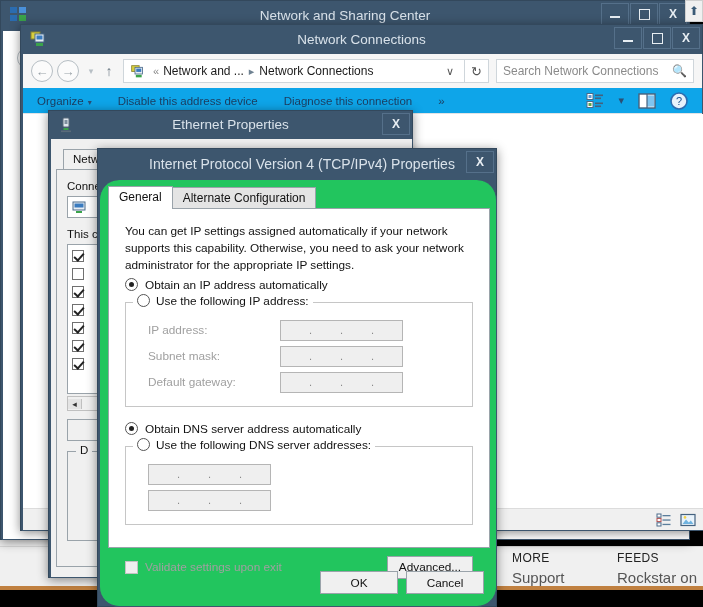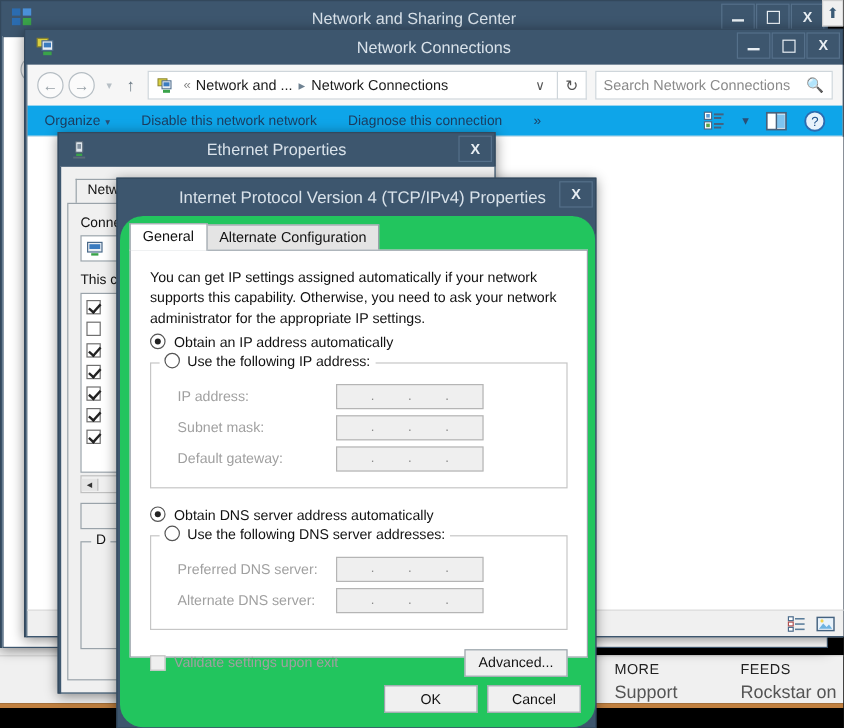--- a/index.html
+++ b/index.html
@@ -325,21 +325,21 @@
   }
   .ipbox {
     width: 123px; height: 21px; background: #efefef;
     border: 1px solid #b5b5b5;
     display: flex; align-items: center; justify-content: space-around;
     padding: 0 14px;
   }
   .ipdot { color: #8a8a8a; font-size: 11px; line-height: 1; }
   .spacer-sm { height: 12px; }
   .bottom-row {
-    display: flex; align-items: center; margin-top: 16px;
+    display: flex; align-items: center; margin-top: 31px;
   }
   .chk {
     width: 13px; height: 13px; border: 1px solid #c2c2c2; background: #efefef;
     margin-right: 7px; flex: none;
   }
   .chk-label { font-size: 11.8px; color: #a0a0a0; }
   .btn {
     height: 23px; min-width: 78px;
     background: #f0f0f0; border: 1px solid #9aa3aa;
     font-size: 11.8px; color: #111;
@@ -453,21 +453,21 @@
         <div class="searchbox">
           <span>Search Network Connections</span>
           <span class="mag">🔍</span>
         </div>
       </div>
 
       <div class="cmdbar">
         <span class="cmd-item">
           <span>Organize</span><span class="dd">▾</span>
         </span>
-        <span class="cmd-item">Disable this network network</span>
+        <span class="cmd-item">Disable this address device</span>
         <span class="cmd-item">Diagnose this connection</span>
         <span class="cmd-item">»</span>
         <span class="cmd-right">
           <svg class="ico-view" viewBox="0 0 18 18">
             <rect x="1" y="1.5" width="6" height="6" fill="#fff" stroke="#4a6a8a"></rect>
             <rect x="2.5" y="3" width="3" height="3" fill="#5b9bd5"></rect>
             <rect x="1" y="9.5" width="6" height="6" fill="#fff" stroke="#4a6a8a"></rect>
             <rect x="2.5" y="11" width="3" height="3" fill="#5aa34a"></rect>
             <rect x="9" y="2.5" width="8" height="1.6" fill="#44627f"></rect>
             <rect x="9" y="5.5" width="6" height="1.6" fill="#44627f"></rect>
@@ -652,30 +652,28 @@
           <span>Obtain DNS server address automatically</span>
         </div>
 
         <div class="fieldgroup" style="margin-top:10px;padding-top:12px;">
           <span class="legend">
             <span class="radio" style="margin-right:6px;"></span>
             <span>Use the following DNS server addresses:</span>
           </span>
 
           <div class="field-row">
-            <span class="field-label">Preferred DNS server:</span>
             <span class="ipbox">
               <span class="ipdot">.</span>
               <span class="ipdot">.</span>
               <span class="ipdot">.</span>
             </span>
           </div>
 
           <div class="field-row">
-            <span class="field-label">Alternate DNS server:</span>
             <span class="ipbox">
               <span class="ipdot">.</span>
               <span class="ipdot">.</span>
               <span class="ipdot">.</span>
             </span>
           </div>
         </div>
 
         <div class="bottom-row">
           <span class="chk"></span>

